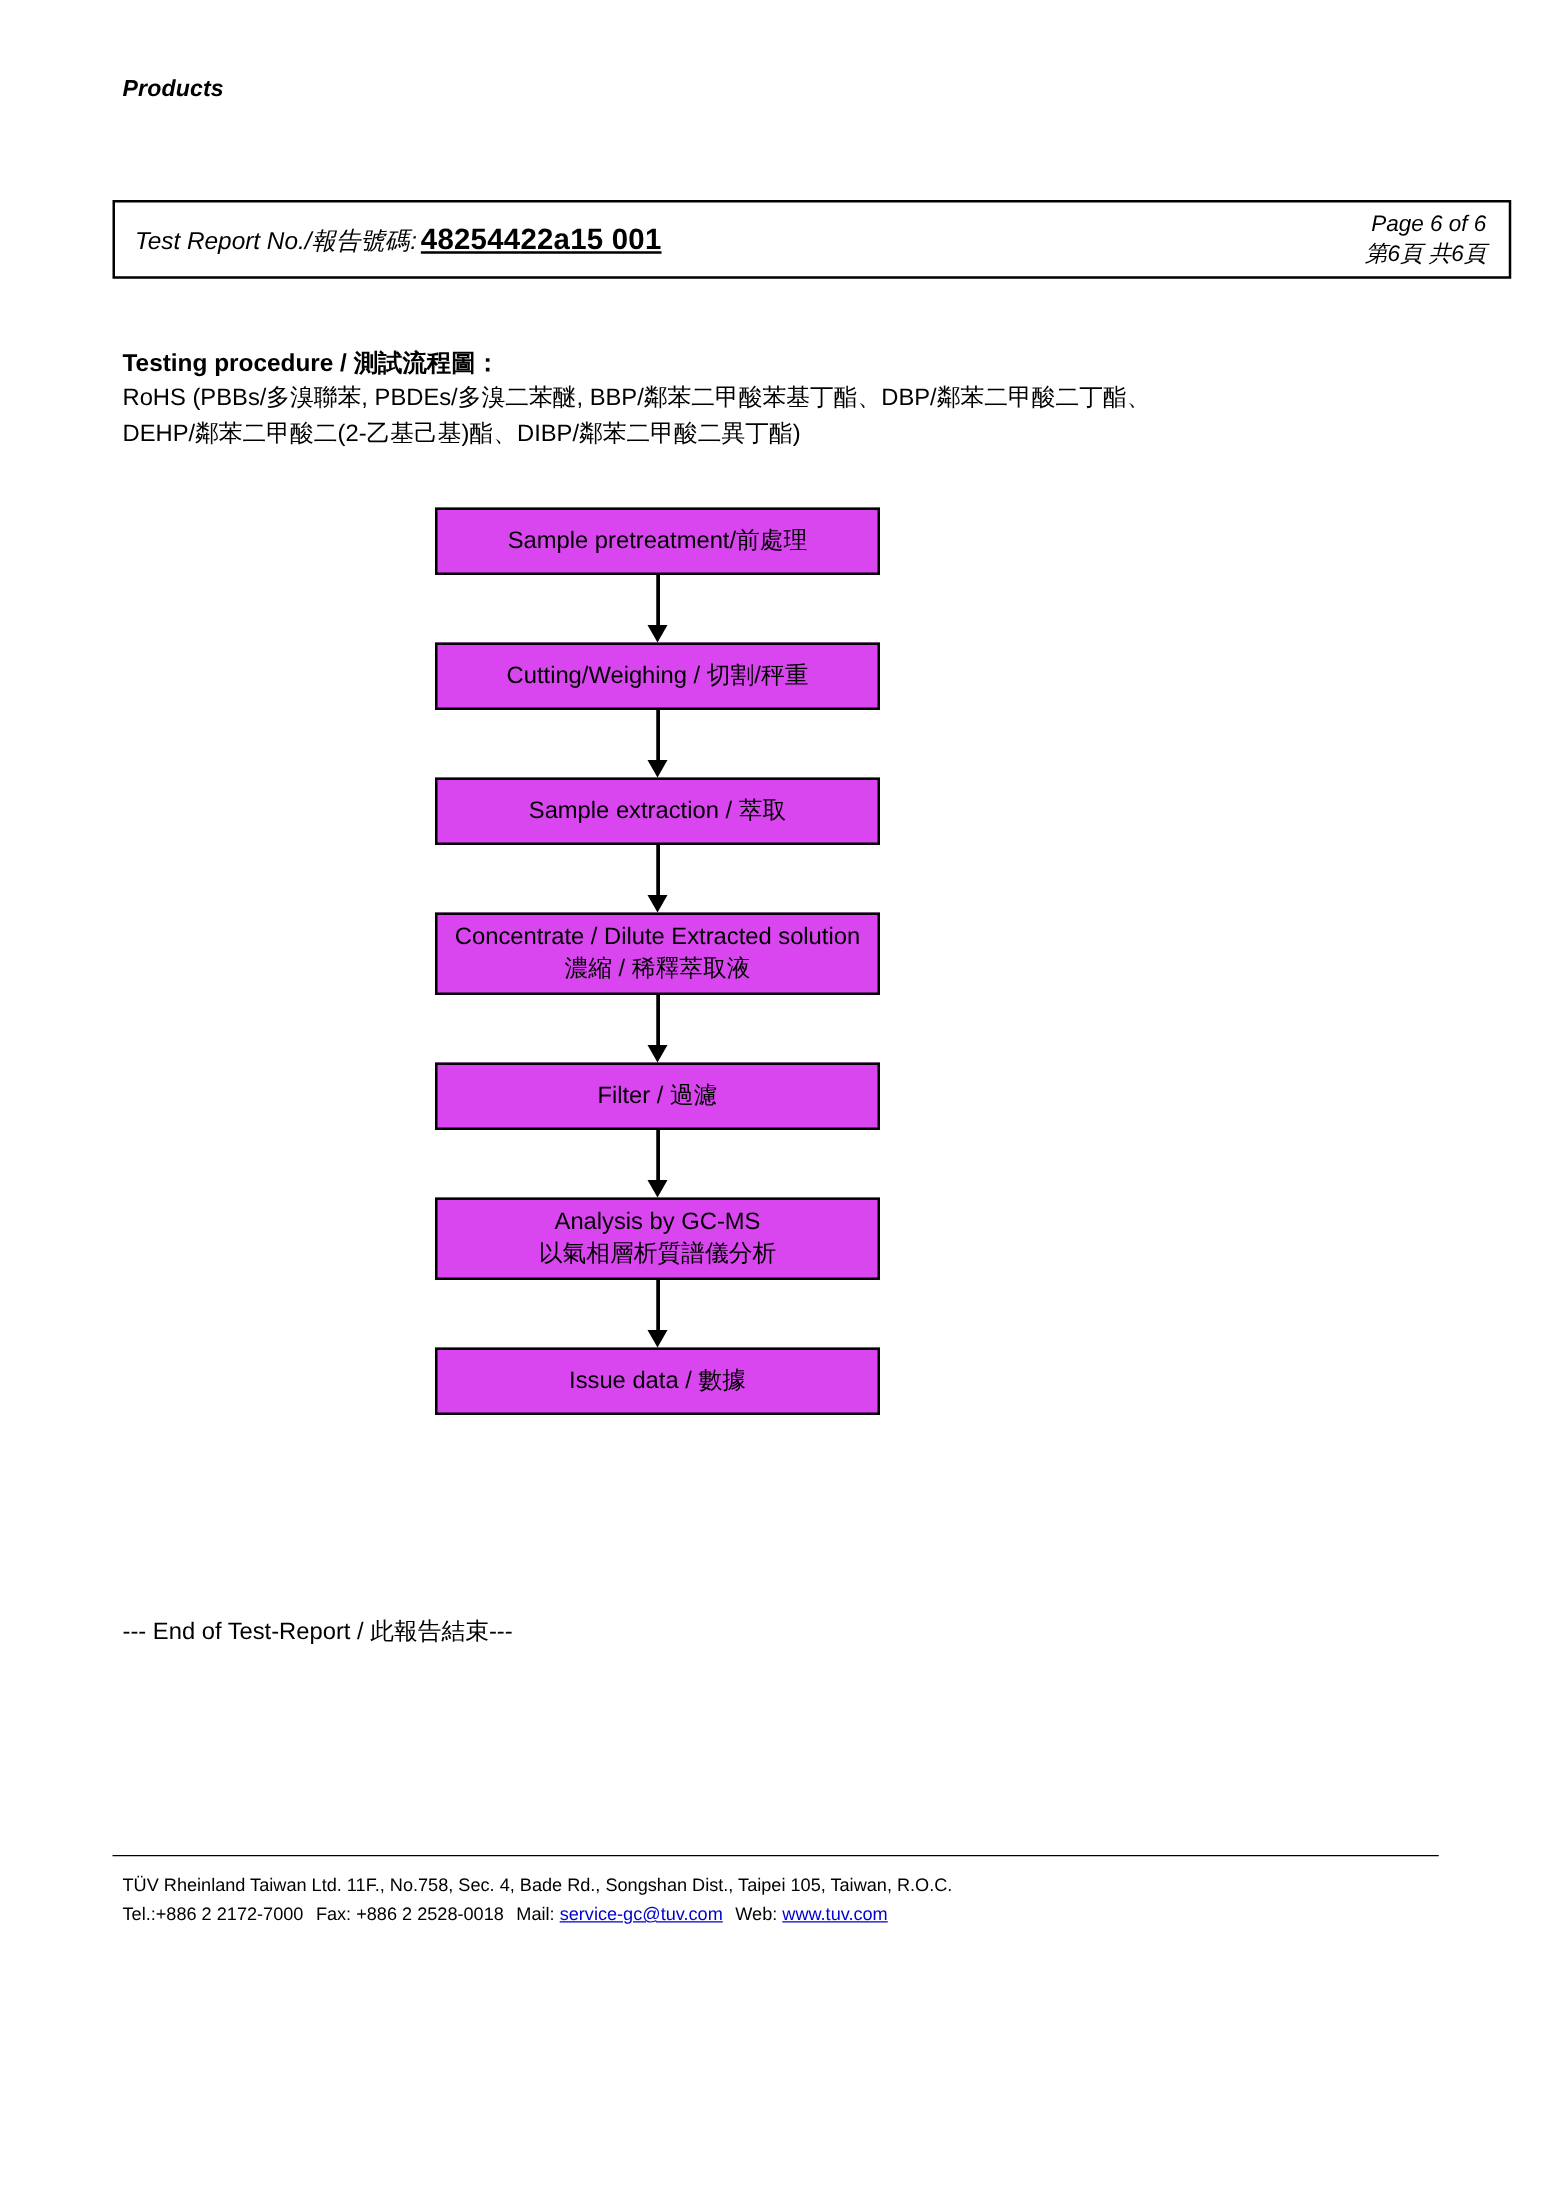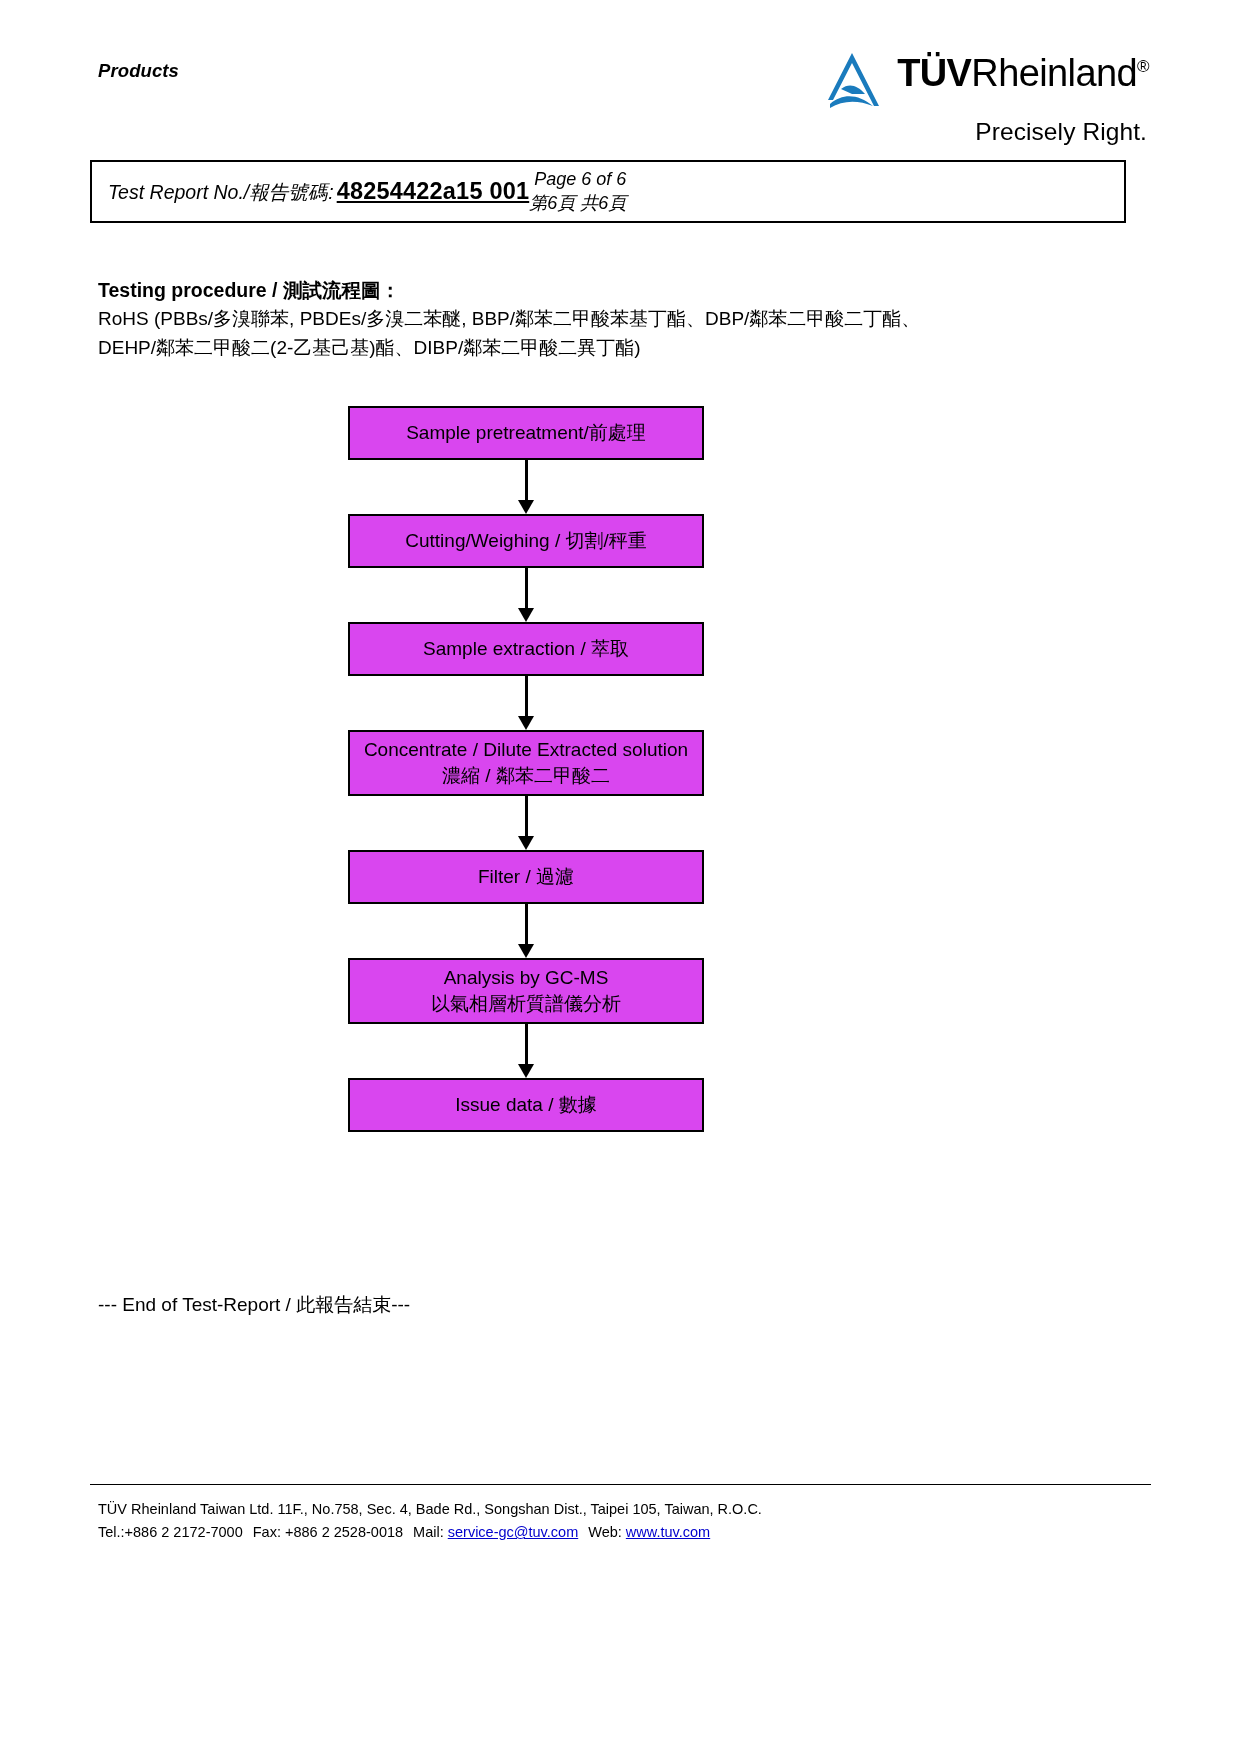--- a/index.html
+++ b/index.html
@@ -79,26 +79,26 @@
     margin-top: 6px;
     padding-right: 2px;
     letter-spacing: .1px;
   }
 
   
   .report-box {
     position: absolute;
     top: 160px;
     left: 90px;
-    width: 1036px;
+    width: 1119px;
     height: 63px;
     border: 2.5px solid #000;
     display: flex;
     align-items: center;
-    justify-content: flex-start;
+    justify-content: space-between;
     padding: 0 18px 0 16px;
   }
   .report-left {
     display: flex;
     align-items: baseline;
     white-space: nowrap;
   }
   .report-label {
     font-size: 19.5px;
     font-style: italic;
@@ -224,35 +224,20 @@
   .sp { display: inline-block; width: 10px; }
 </style>
 </head>
 <body>
 
 <div class="page">
 
   <div class="header">
     <div class="products-label">Products</div>
 
-    <div class="logo-block">
-      <div class="logo-row">
-        <span class="logo-mark">
-          <svg viewBox="0 0 62 62" width="62" height="62" aria-hidden="true">
-            <path d="M31 3 L58 56 L53 56 L31 13 L12 50 L7 50 Z" fill="#1a7bbd"></path>
-            <path d="M20 39 C28 33, 36 35, 44 44 L31 44 Z" fill="#1a7bbd"></path>
-            <path d="M9 54 C22 43, 37 44, 52 56 C37 50, 22 50, 9 58 Z" fill="#1a7bbd"></path>
-          </svg>
-        </span>
-        <span class="logo-word">
-          <span class="tuv">TÜV</span><span class="rh">Rheinland</span><span class="reg">®</span>
-        </span>
-      </div>
-      <div class="logo-tag">Precisely Right.</div>
-    </div>
   </div>
 
   <div class="report-box">
     <div class="report-left">
       <span class="report-label">Test Report No./報告號碼</span>
       <span class="report-colon">:</span>
       <span class="report-number">48254422a15 001</span>
     </div>
     <div class="report-right">
       <span class="pg-en">Page 6 of 6</span>
@@ -288,21 +273,21 @@
     <div class="flow-box one-line">
       <span>Sample extraction / 萃取</span>
     </div>
     <div class="connector">
       <span class="stem"></span>
       <span class="head"></span>
     </div>
 
     <div class="flow-box two-line">
       <span>Concentrate / Dilute Extracted solution</span>
-      <span class="flow-line2">濃縮 / 鄰苯二甲酸二</span>
+      <span class="flow-line2">濃縮 / 稀釋萃取液</span>
     </div>
     <div class="connector">
       <span class="stem"></span>
       <span class="head"></span>
     </div>
 
     <div class="flow-box one-line">
       <span>Filter / 過濾</span>
     </div>
     <div class="connector">

